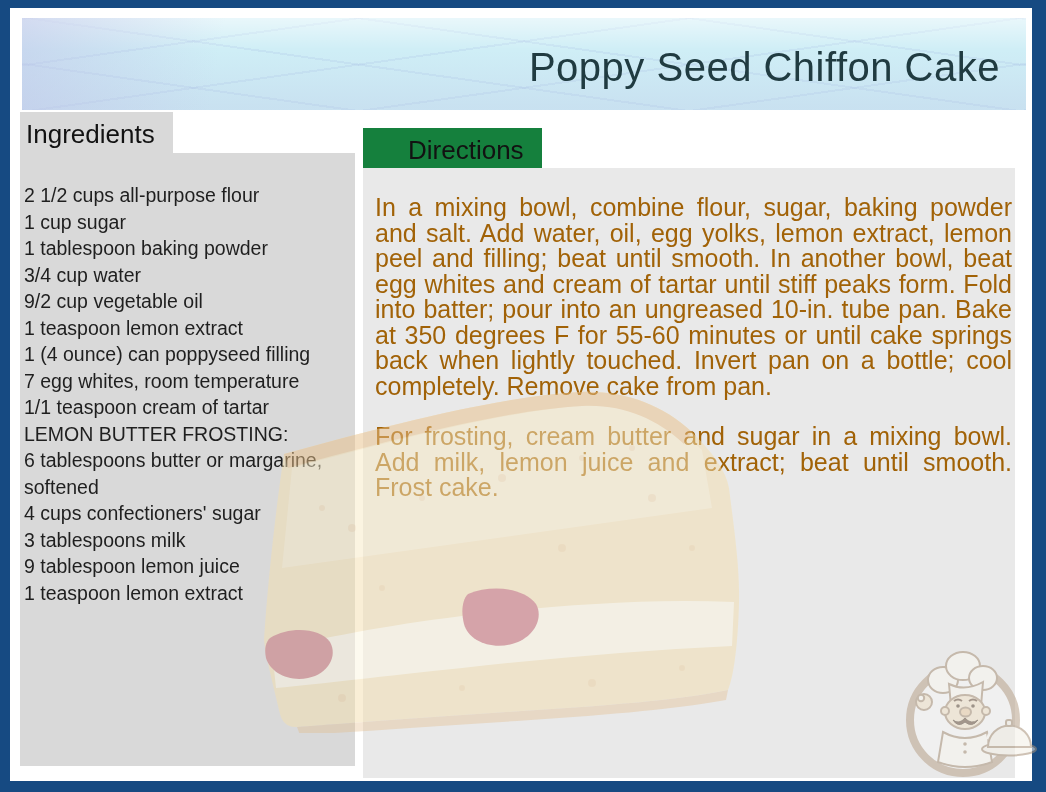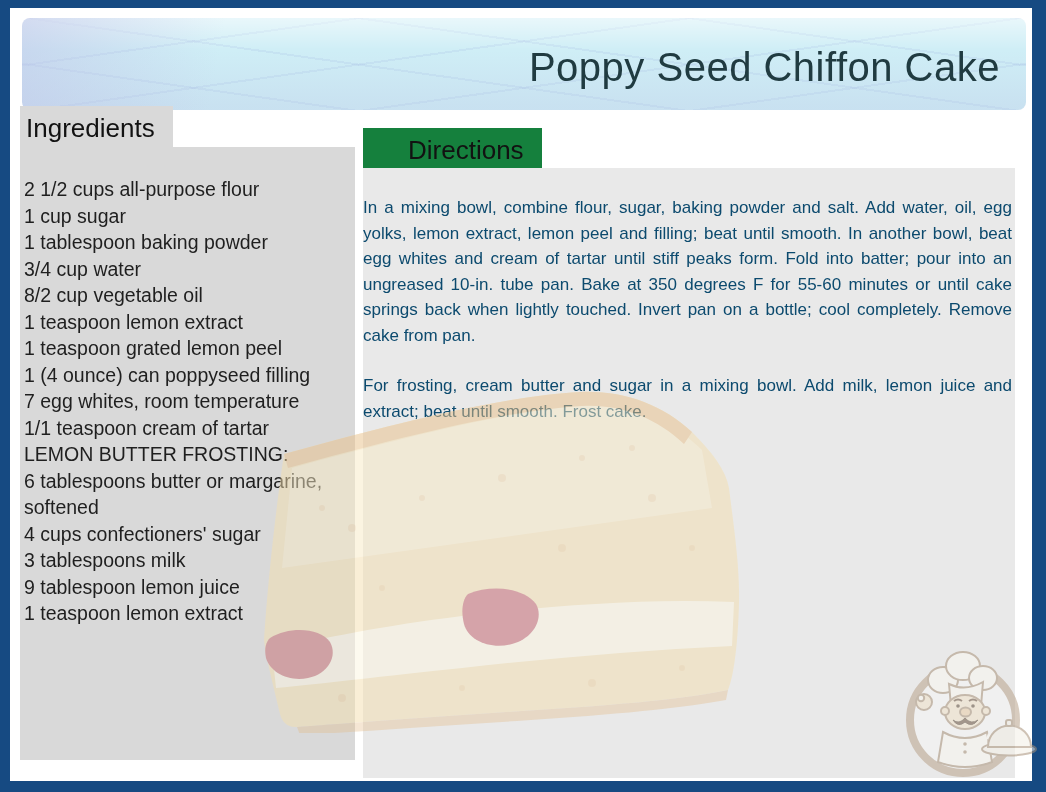--- a/index.html
+++ b/index.html
@@ -20,44 +20,44 @@
   
   .banner{
     position:absolute;left:22px;top:18px;width:1004px;height:92px;
     background-color:#cfeef6;
     background-image:
       linear-gradient(100deg, rgba(193,196,232,.55), rgba(193,196,232,0) 20%),
       linear-gradient(to bottom, rgba(255,255,255,.55), rgba(255,255,255,0) 35%, rgba(186,196,228,.30) 96%),
       repeating-linear-gradient(172deg, rgba(150,170,220,.16) 0 2px, rgba(255,255,255,0) 2px 46px),
       repeating-linear-gradient(188deg, rgba(150,170,220,.16) 0 2px, rgba(255,255,255,0) 2px 46px);
     display:flex;align-items:center;justify-content:flex-end;
-    padding-right:26px;box-sizing:border-box;border-radius:8px;
+    padding-right:26px;box-sizing:border-box;
   }
   .banner .title{
     font-size:40px;color:#203b41;letter-spacing:.5px;line-height:1;
     padding-top:6px;
   }
 
   
   .col{position:absolute;}
-  .col-ingredients{left:20px;top:106px;width:335px;height:654px;}
+  .col-ingredients{left:20px;top:112px;width:335px;height:654px;}
   .col-directions{left:363px;top:128px;width:652px;height:650px;}
   .heading-box{
     position:relative;z-index:2;display:inline-block;
     font-size:26px;color:#121212;line-height:1;
     padding:9px 18px 8px 6px;
   }
   .col-ingredients .heading-box{background:#d9d9d9;height:24px;}
   .col-directions .heading-box{background:#15803d;height:23px;padding-left:45px;}
   .panel{position:absolute;left:0;right:0;bottom:0;z-index:1;}
   .col-ingredients .panel{top:41px;background:#d9d9d9;}
   .col-directions .panel{top:40px;background:#e9e9e9;}
 
   .ing-list{padding:29px 8px 0 4px;font-size:19.5px;line-height:26.5px;color:#1f1f1f;}
-  .dir-text{padding:27px 3px 0 0;font-size:17px;line-height:25.5px;color:#0c4a6e;}
+  .dir-text{padding:27px 3px 0 12px;font-size:25px;line-height:25.5px;color:#a16207;}
   .dir-text p{margin:0 0 25px 0;text-align:justify;}
 
   
   .cake-overlay{
     position:absolute;left:262px;top:388px;width:482px;height:345px;
     opacity:.5;z-index:5;pointer-events:none;
   }
   
   .chef-overlay{
     position:absolute;left:903px;top:648px;width:136px;height:132px;
@@ -85,26 +85,25 @@
 
           <div class="ing-item">2 1/2 cups all-purpose flour</div>
 
           <div class="ing-item">1 cup sugar</div>
 
           <div class="ing-item">1 tablespoon baking powder</div>
 
 
           <div class="ing-item">3/4 cup water</div>
 
-          <div class="ing-item">8/2 cup vegetable oil</div>
+          <div class="ing-item">9/2 cup vegetable oil</div>
 
 
           <div class="ing-item">1 teaspoon lemon extract</div>
 
-          <div class="ing-item">1 teaspoon grated lemon peel</div>
 
           <div class="ing-item">1 (4 ounce) can poppyseed filling</div>
 
           <div class="ing-item">7 egg whites, room temperature</div>
 
           <div class="ing-item">1/1 teaspoon cream of tartar</div>
 
           <div class="ing-item">LEMON BUTTER FROSTING:</div>
 
           <div class="ing-item">6 tablespoons butter or margarine, softened</div>

